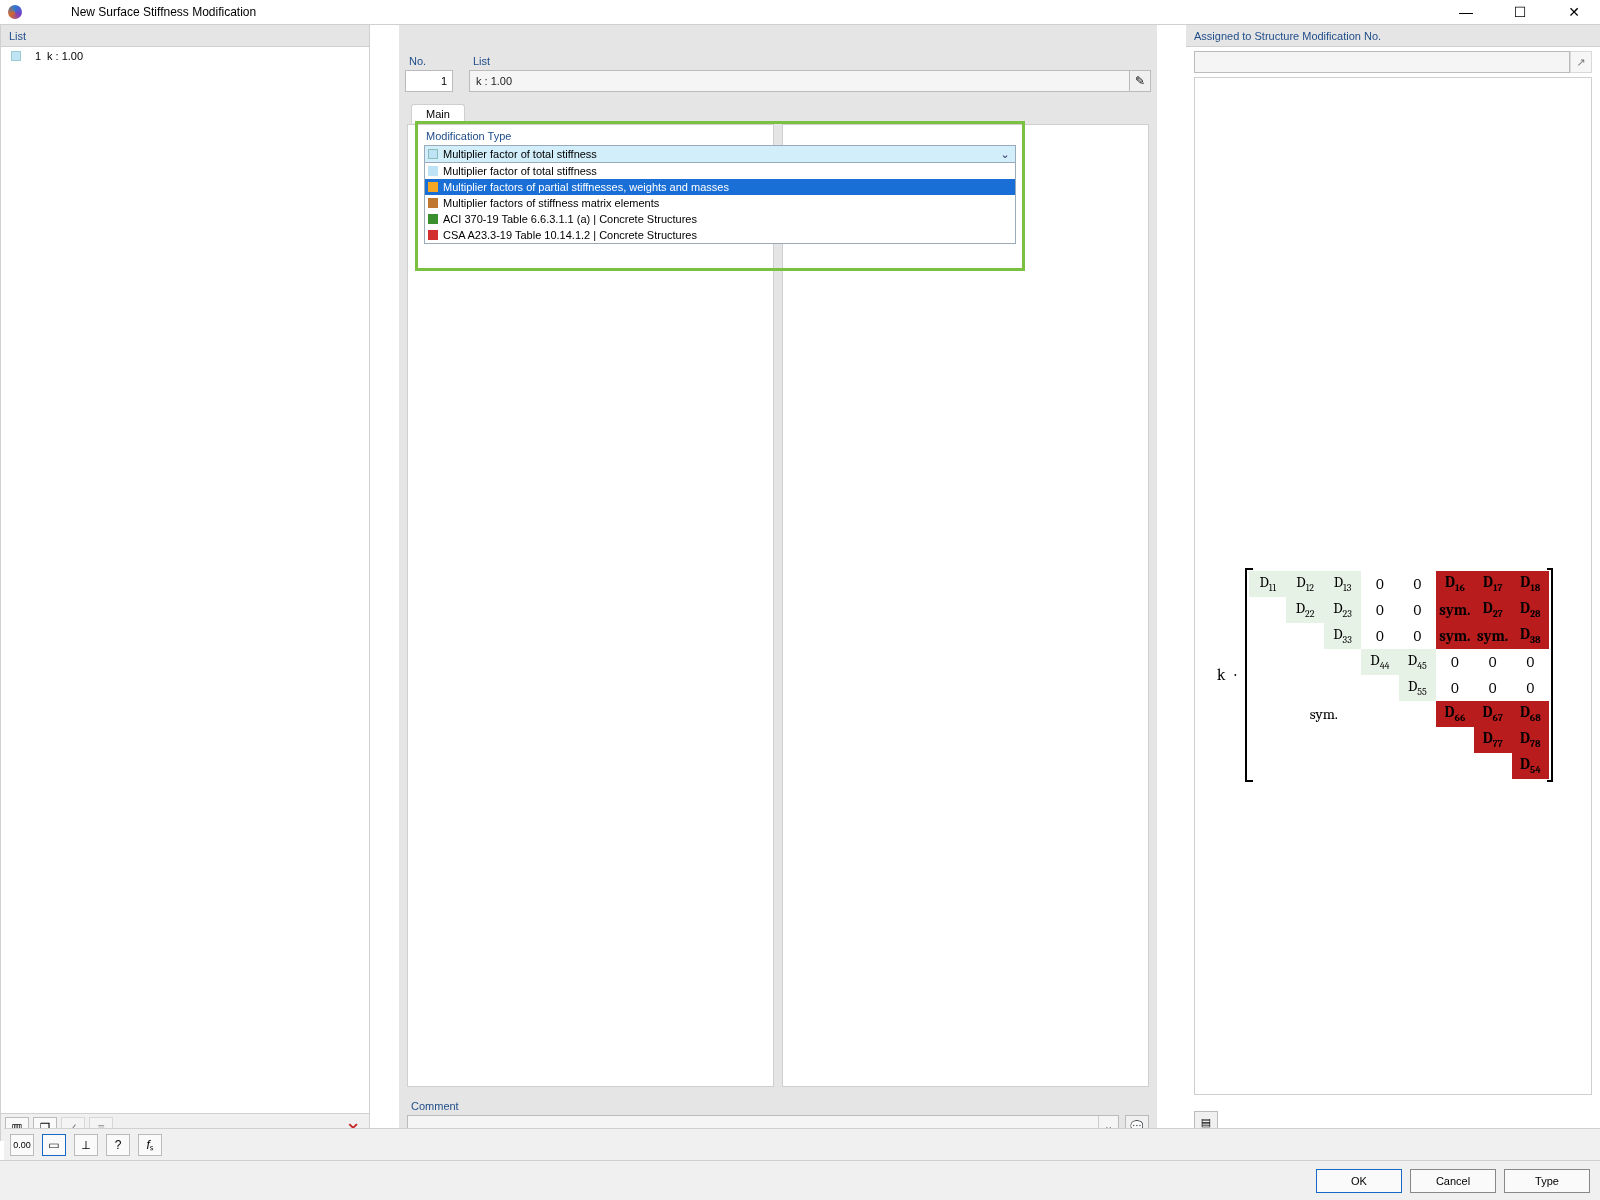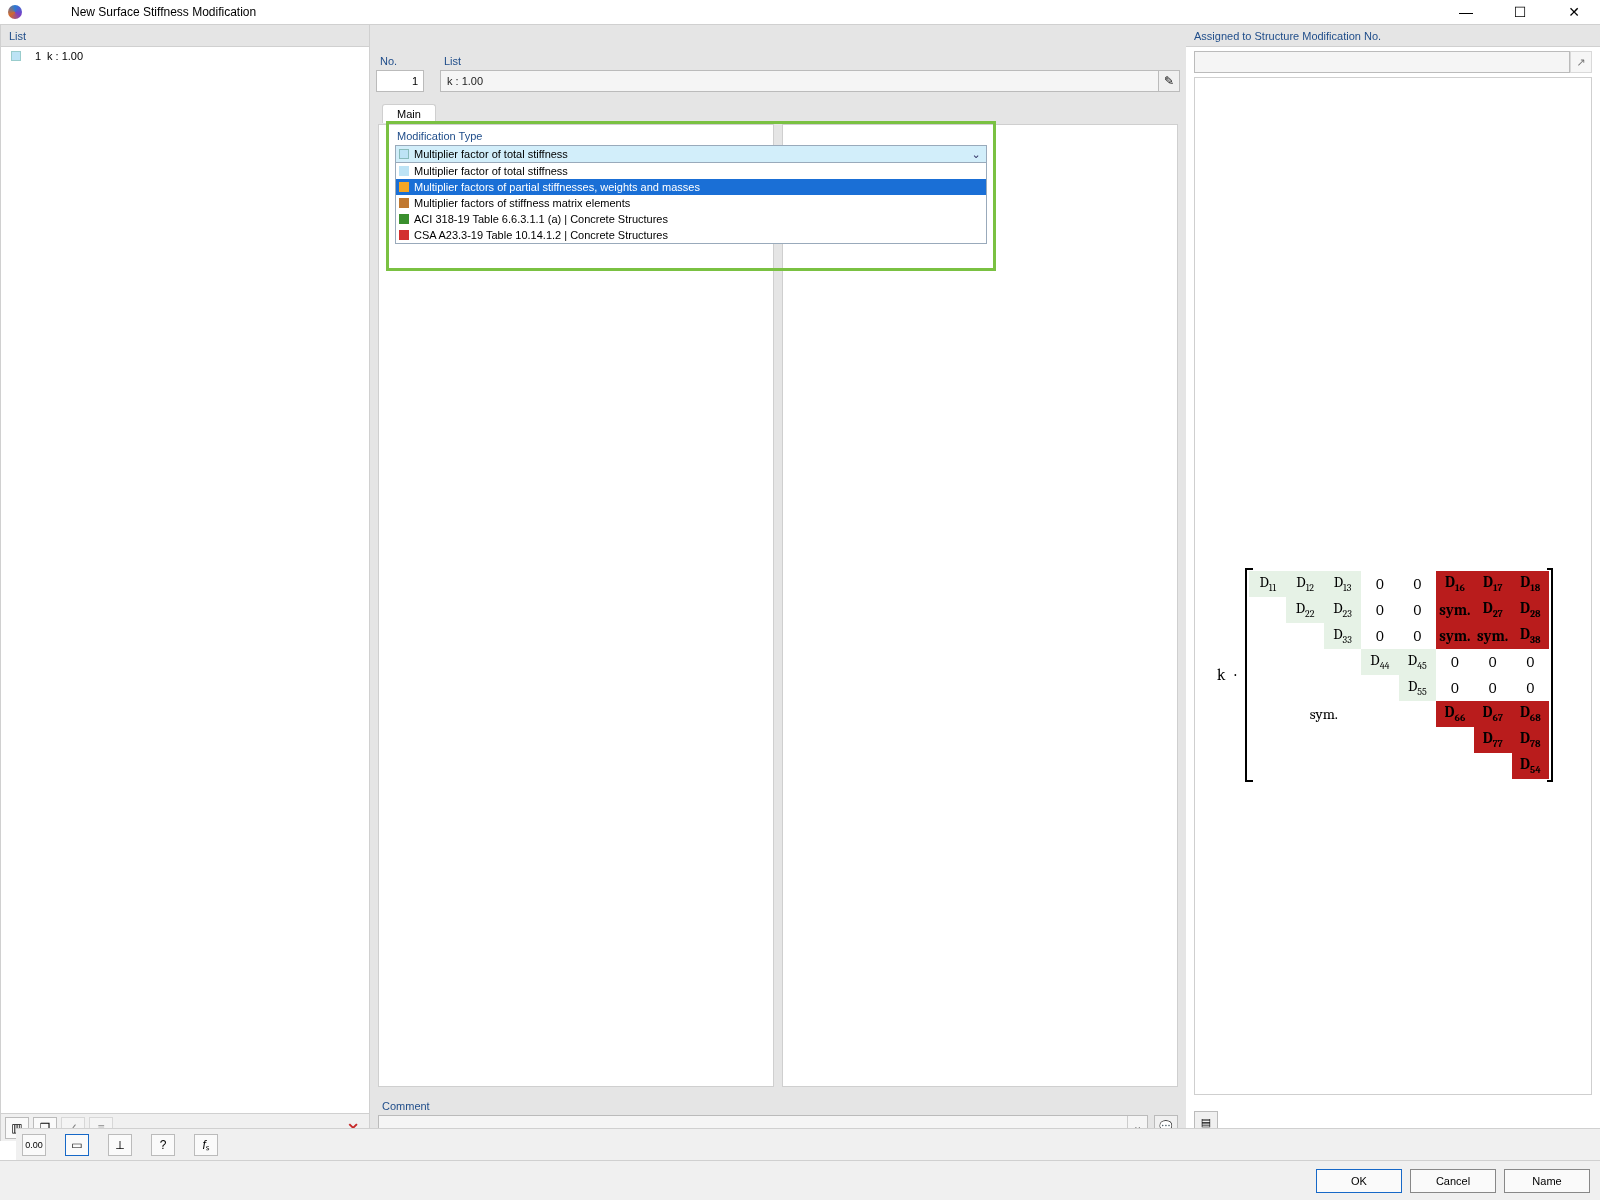--- a/index.html
+++ b/index.html
@@ -6,21 +6,21 @@
   body { font-family: "Segoe UI", Tahoma, sans-serif; font-size: 11px; background: #fff; color: #000; width: 1600px; height: 1200px; overflow: hidden; position: relative; }
 
   
   .titlebar { height: 25px; border-bottom: 1px solid #d0d0d0; display: flex; align-items: center; padding: 0 8px; gap: 43px; }
   .titlebar .app-icon { width: 14px; height: 14px; border-radius: 50%; background: conic-gradient(#2a7bd4, #7a3fc7, #d4692a, #2a7bd4); margin-right: 6px; }
   .titlebar .title-text { flex: 1; font-size: 12px; }
   .titlebar .win-controls { display: flex; gap: 18px; align-items: center; }
   .winbtn { width: 36px; height: 25px; display:flex; align-items:center; justify-content:center; font-size: 14px; cursor: default; }
 
   
-  .content { display: flex; height: 1116px; }
+  .content { display: flex; height: 1116px; gap: 29px; }
   .sidebar-panel { width: 370px; border-left: 1px solid #d0d0d0; border-right: 1px solid #d0d0d0; display:flex; flex-direction:column; }
   .center-panel { flex: 1; display:flex; flex-direction:column; background:#e5e5e5; }
   .right-panel-out { width: 414px; display:flex; flex-direction:column; }
 
   .panel-header { height: 22px; line-height:22px; padding: 0 8px; color:#1f4d8a; font-size: 11px; background:#e5e5e5; border-bottom: 1px solid #d0d0d0; }
 
   
   .sidebar-body { flex:1; padding: 2px 4px; background:#fff; }
   .list-row { display:flex; align-items:center; gap: 6px; padding: 1px 6px; }
   .list-row .sq { width:10px; height:10px; background:#bde3f5; border:1px solid #9cc; }
@@ -107,21 +107,21 @@
   .matrix .sym-big { font-size: 15px; text-align:center;}
   .matrix::before, .matrix::after {
     content:""; position:absolute; width:6px; height:2px; background:#000;
   }
   .matrix::before { top:0; left:0; box-shadow: 300px 0 #000; }
   .matrix::after { bottom:0; left:0; box-shadow: 300px 0 #000; }
 
   .right-bottom-bar { height:38px; padding: 0 8px; display:flex; align-items:center;}
 
   
-  .global-bottom { position:absolute; bottom:40px; left:16px; right:0; height: 32px; border-top:1px solid #d0d0d0; background:#f0f0f0; display:flex; align-items:center; padding:0 6px; gap:19px;}
+  .global-bottom { position:absolute; bottom:40px; left:4px; right:0; height: 32px; border-top:1px solid #d0d0d0; background:#f0f0f0; display:flex; align-items:center; padding:0 6px; gap:8px;}
   .button-row { position:absolute; bottom:0; left:0; right:0; height:40px; border-top:1px solid #d0d0d0; background:#f0f0f0; display:flex; align-items:center; justify-content:flex-end; padding:0 10px; gap:8px; }
   .dlg-btn { min-width: 86px; height:24px; border:1px solid #888; background:#fafafa; display:flex; align-items:center; justify-content:center; font-size:11px; }
   .dlg-btn.primary { border:1.5px solid #1668c7; }
 
   
   .pencil::before { content:"✎"; font-size:12px; }
   .newdoc::before { content:"▥"; }
   .copydoc::before { content:"❐"; }
 
 </style>
@@ -203,21 +203,21 @@
           <div class="opt sel">
             <span class="sw sw-orange"></span>
             <span>Multiplier factors of partial stiffnesses, weights and masses</span>
           </div>
           <div class="opt">
             <span class="sw sw-brown"></span>
             <span>Multiplier factors of stiffness matrix elements</span>
           </div>
           <div class="opt">
             <span class="sw sw-green"></span>
-            <span>ACI 318-19 Table 6.6.3.1.1 (a) | Concrete Structures</span>
+            <span>ACI 370-19 Table 6.6.3.1.1 (a) | Concrete Structures</span>
           </div>
           <div class="opt">
             <span class="sw sw-red"></span>
             <span>CSA A23.3-19 Table 10.14.1.2 | Concrete Structures</span>
           </div>
         </div>
       </div>
     </div>
 
     <div class="comment-row">
@@ -358,14 +358,14 @@
       <span>?</span>
     </div>
   <div class="iconbtn">
       <span><i>f</i>ₛ</span>
     </div>
 </div>
 
 <div class="button-row">
   <div class="dlg-btn primary">OK</div>
   <div class="dlg-btn">Cancel</div>
-  <div class="dlg-btn">Name</div>
+  <div class="dlg-btn">Type</div>
 </div>
 
 </body></html>

